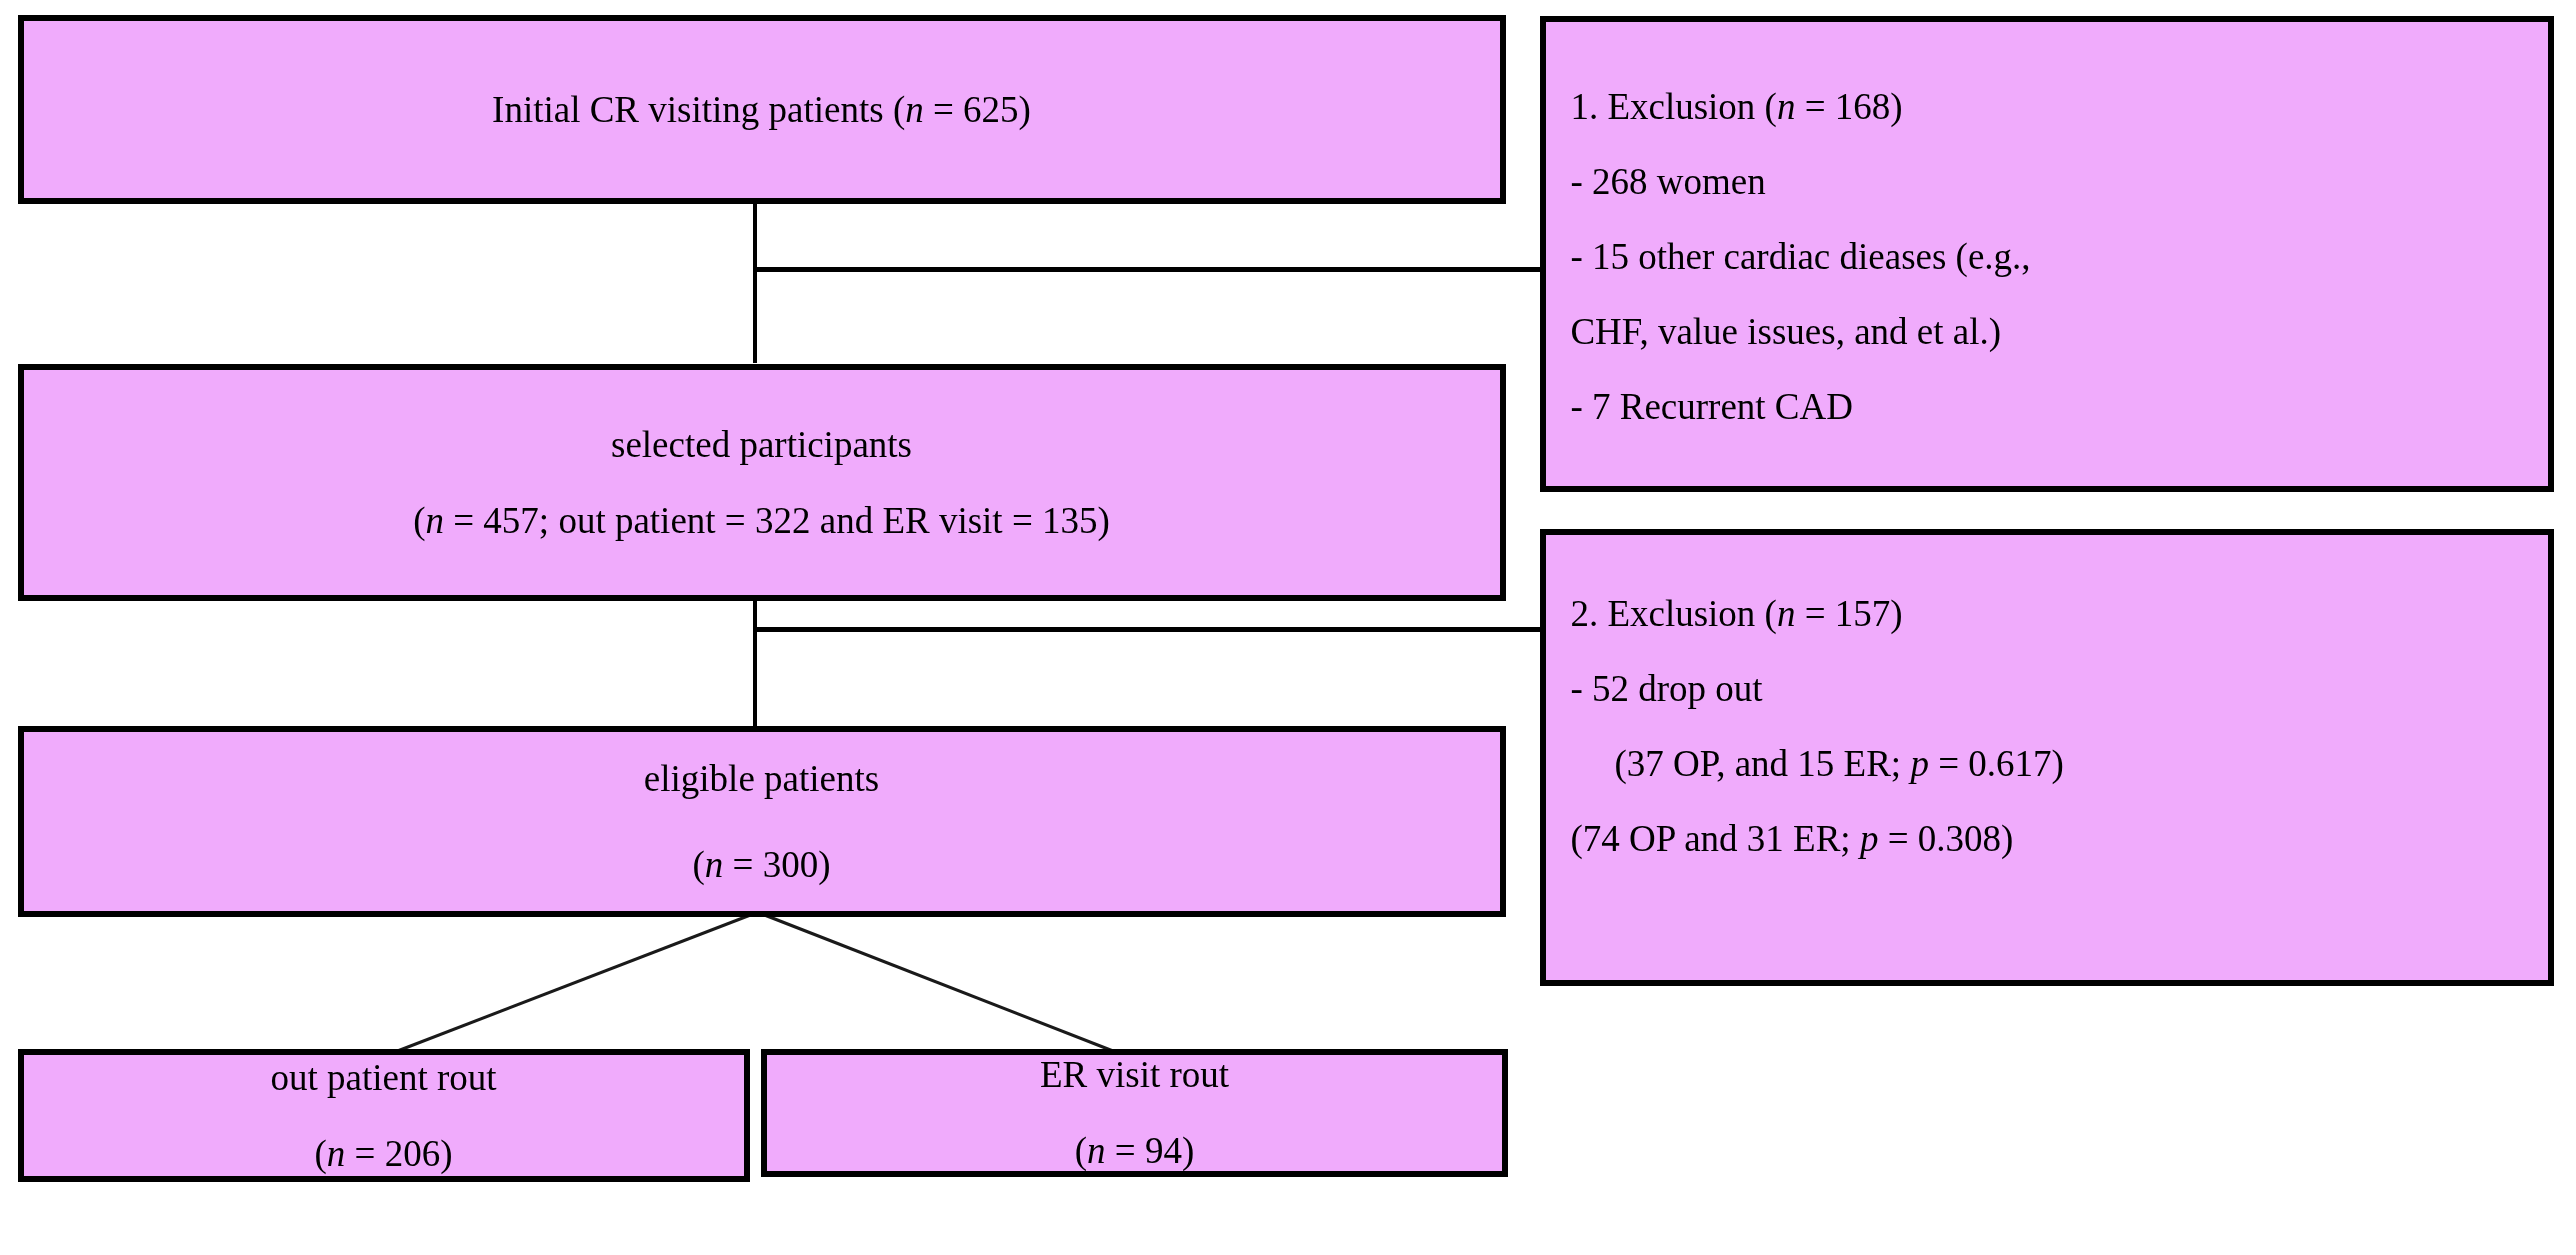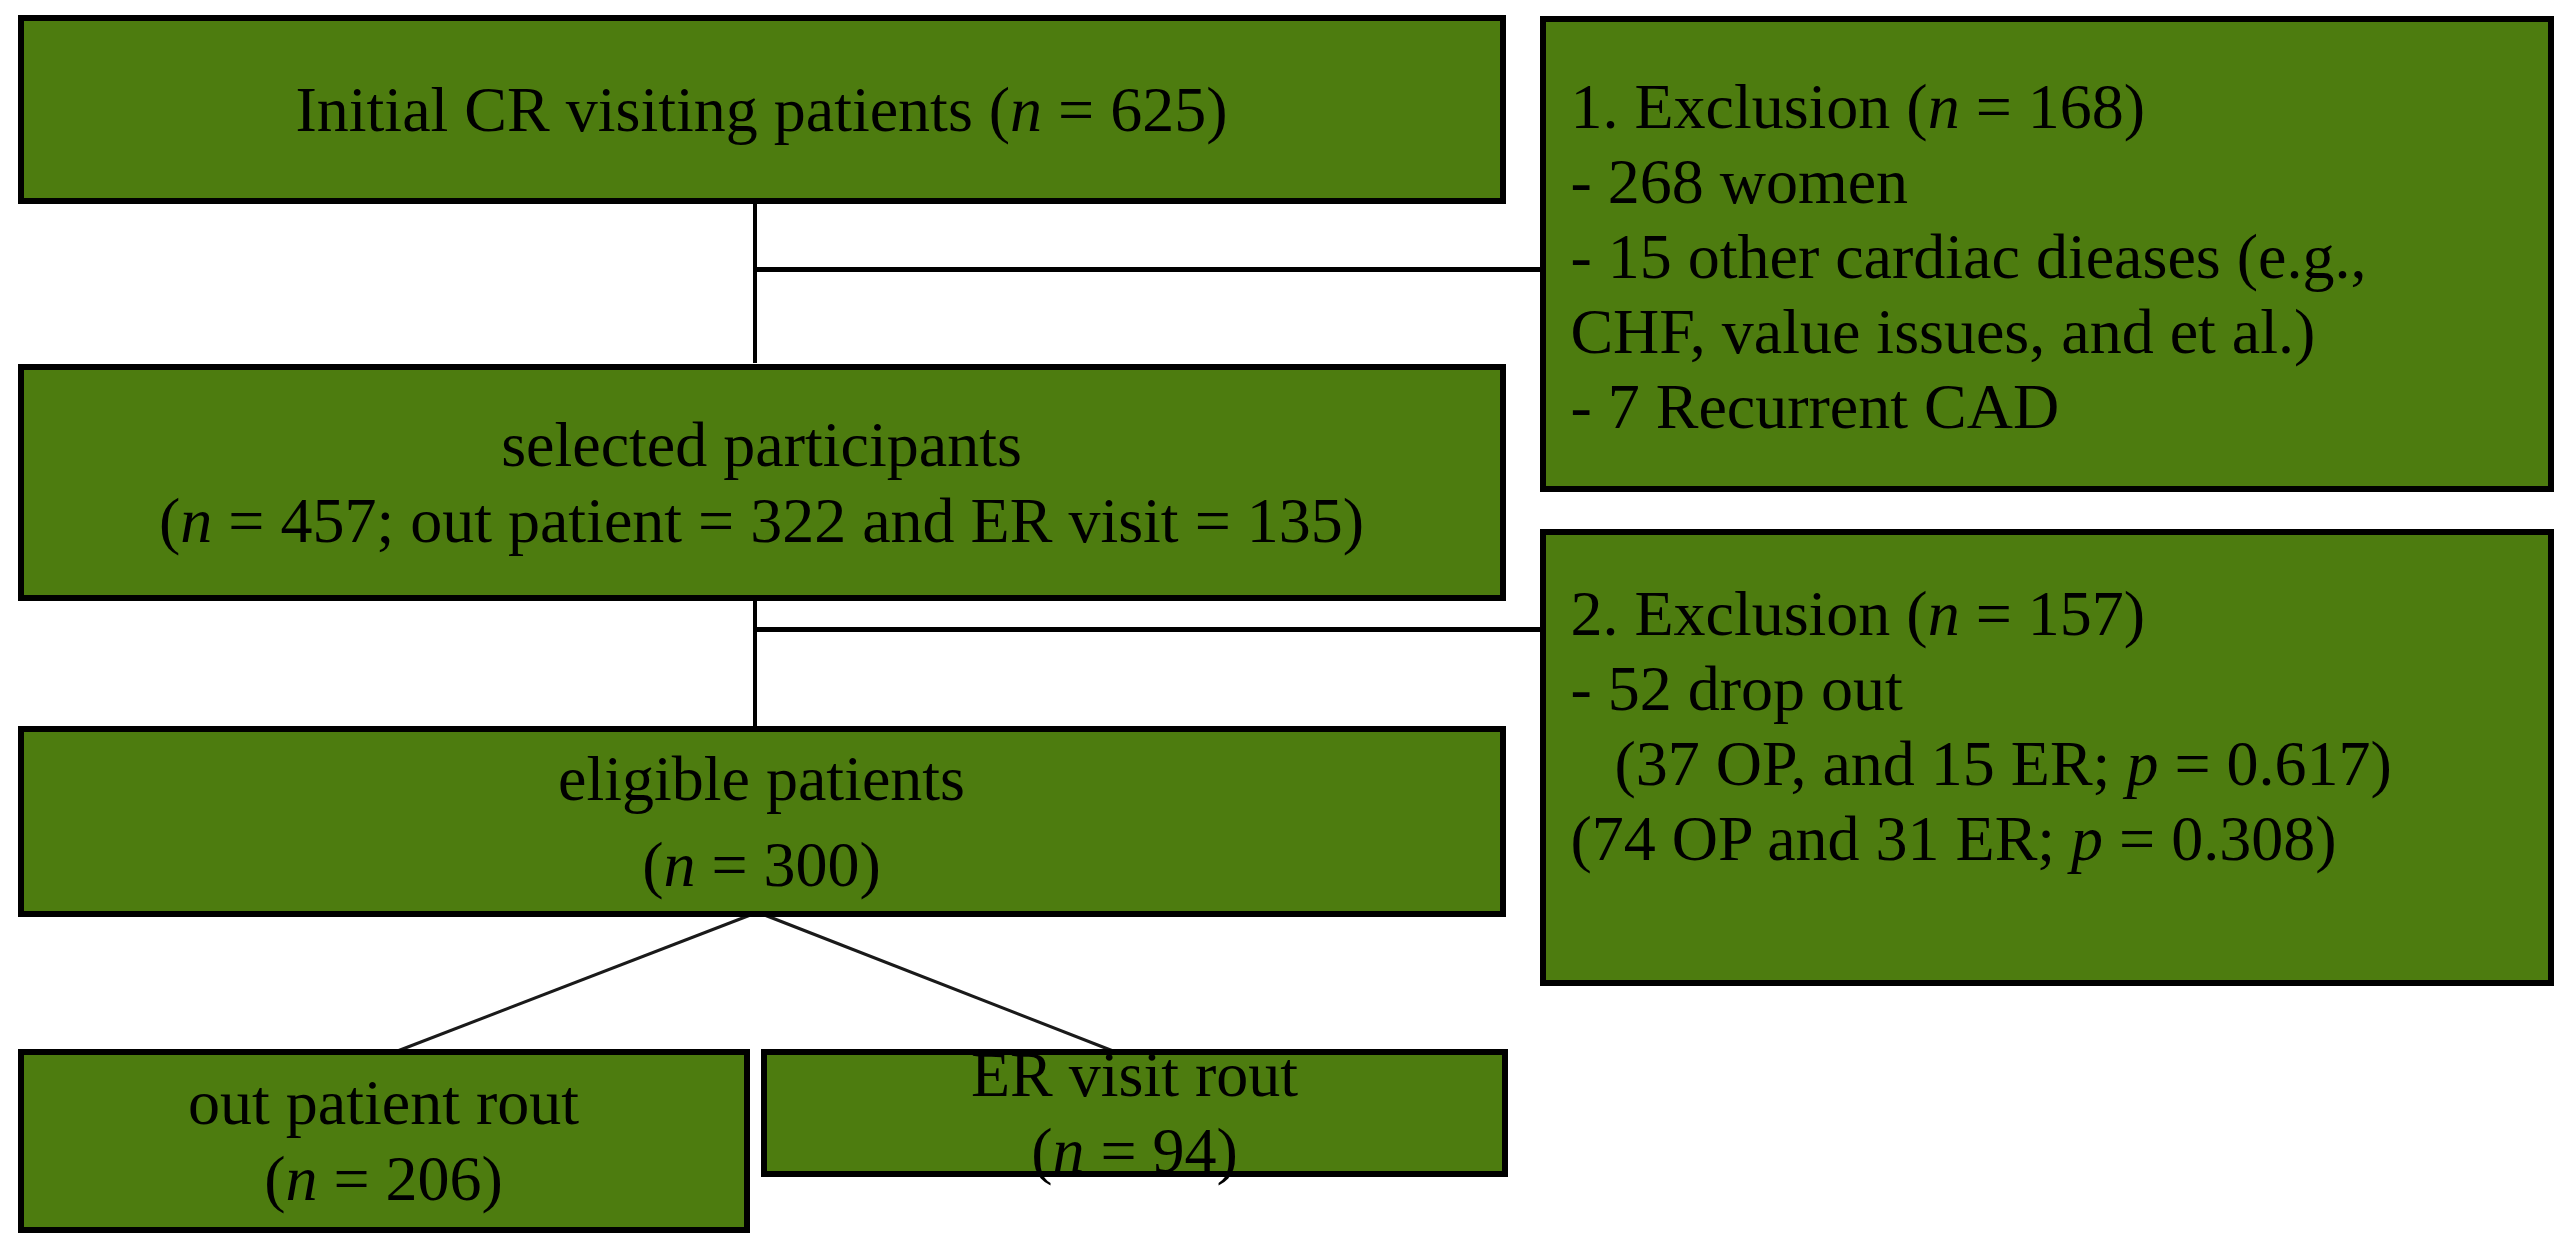--- a/index.html
+++ b/index.html
@@ -17,23 +17,23 @@
   }
   .stage {
     position: absolute;
     left: 0; top: 0;
     width: 2576px;
     height: 1256px;
   }
   .box {
     position: absolute;
     border: 6.1px solid #000000;
-    background: #4d7c0f;
+    background: #f0abfc;
     box-sizing: border-box;
-    font-size: 64px;
+    font-size: 37px;
     line-height: 76px;
   }
   .box.centered {
     display: flex;
     flex-direction: column;
     align-items: center;
     justify-content: center;
     text-align: center;
   }
   .box.listy {
@@ -77,21 +77,21 @@
   <div class="box centered" style="left:17.5px; top:364px; width:1488px; height:237px;">
     <div class="line">selected participants</div>
     <div class="line"><span>(</span><span class="it">n</span><span> = 457; out patient = 322 and ER visit = 135)</span></div>
   </div>
 
   <div class="box centered" style="left:17.5px; top:726px; width:1488px; height:191px;gap:10px;">
     <div class="line">eligible patients</div>
     <div class="line"><span>(</span><span class="it">n</span><span> = 300)</span></div>
   </div>
 
-  <div class="box centered" style="left:17.5px; top:1049px; width:732px; height:184px;">
+  <div class="box centered" style="left:17.5px; top:1049px; width:732px; height:133px;">
     <div class="line">out patient rout</div>
     <div class="line"><span>(</span><span class="it">n</span><span> = 206)</span></div>
   </div>
 
   <div class="box centered" style="left:761px; top:1049px; width:747px; height:128px;">
     <div class="line">ER visit rout</div>
     <div class="line"><span>(</span><span class="it">n</span><span> = 94)</span></div>
   </div>
 
   <div class="box listy excl1" style="left:1540px; top:16px; width:1014px; height:476px;">

